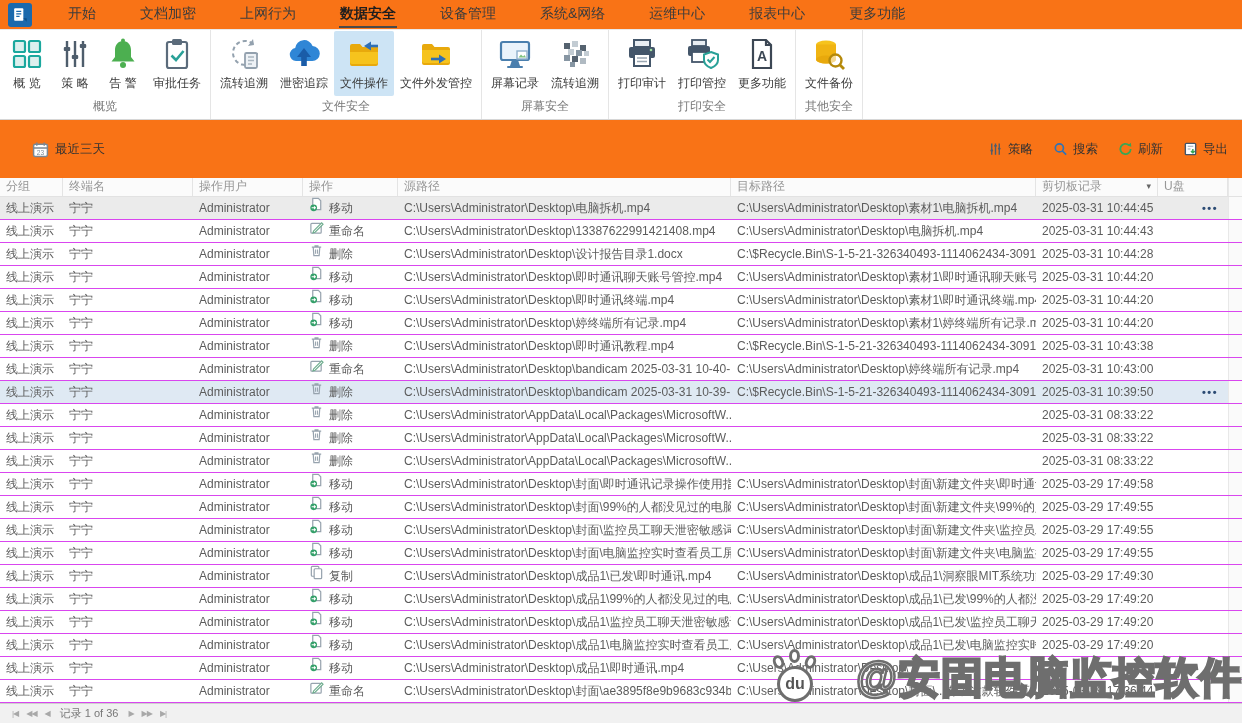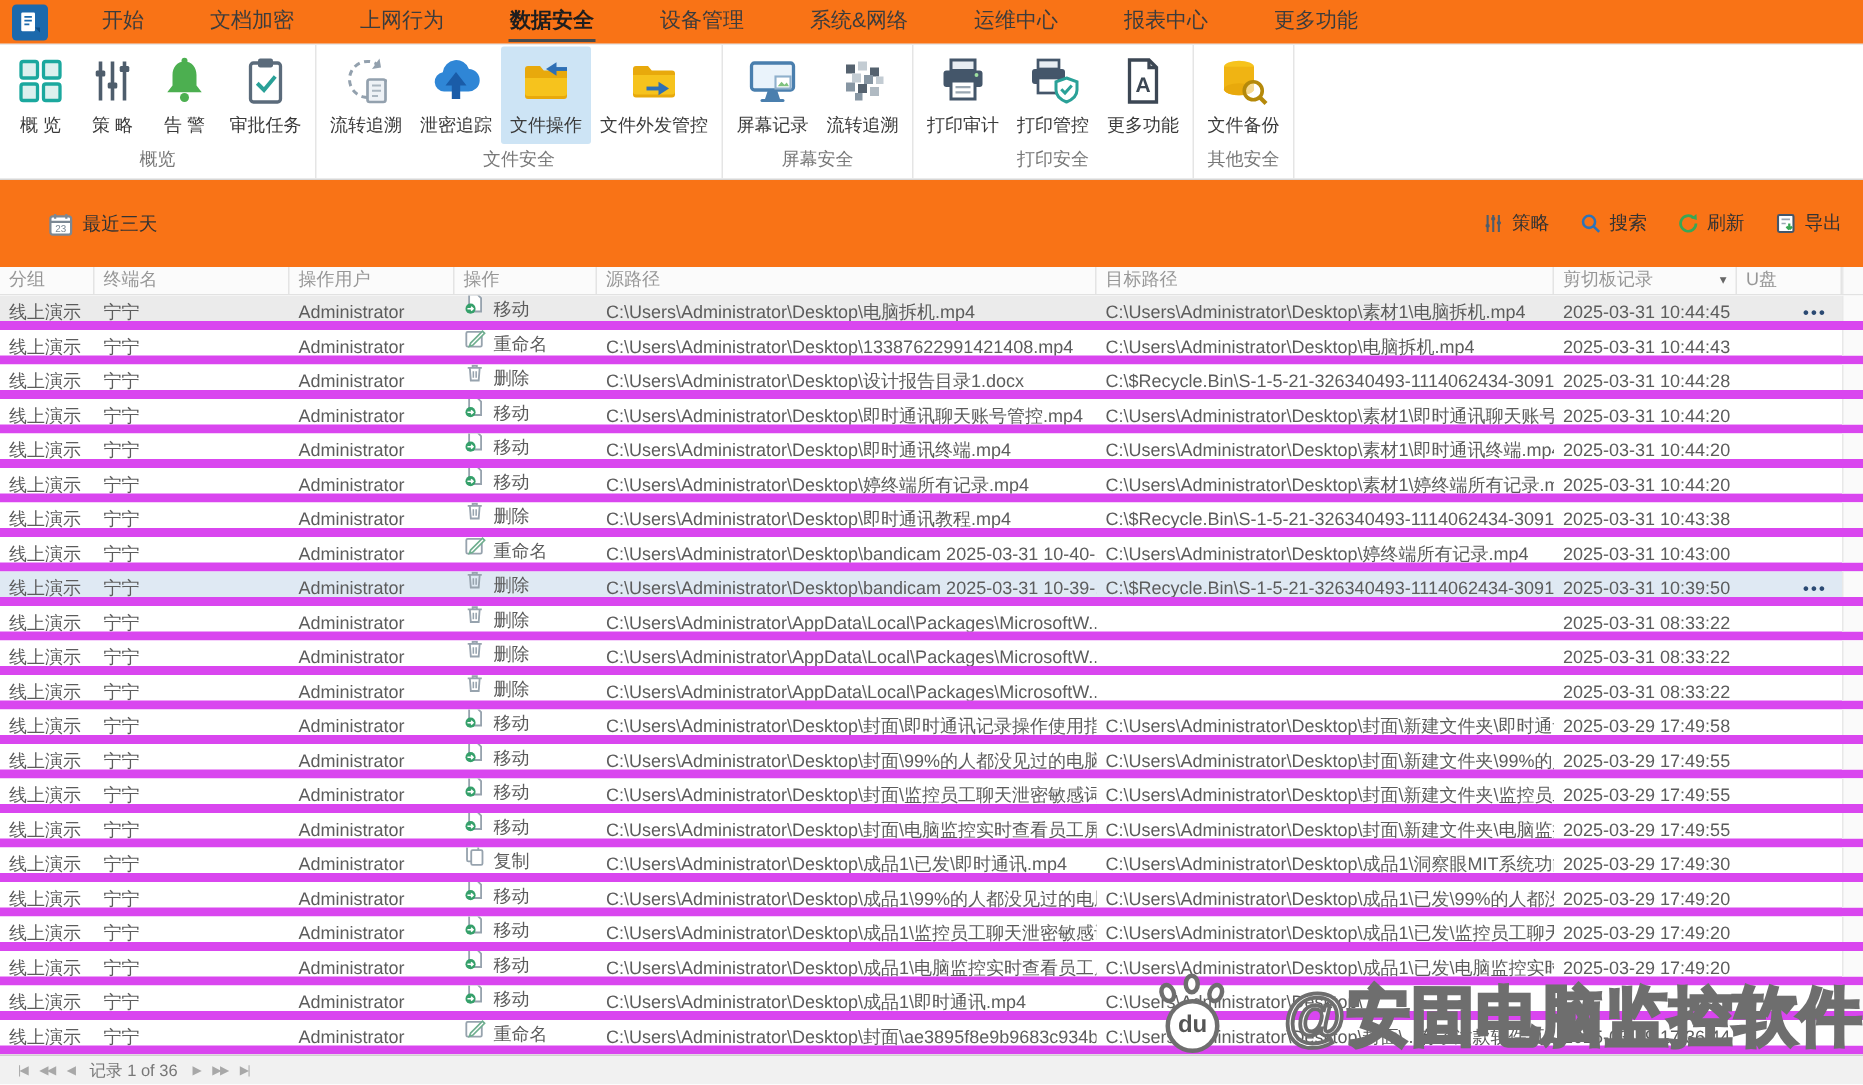--- a/index.html
+++ b/index.html
@@ -36,21 +36,21 @@
   .faction{display:flex;align-items:center;gap:5px;font-size:12.5px;color:#333;cursor:default;}
   .faction svg{width:15px;height:15px;display:block;}
 
   
   .grid-header,.grid-row{display:grid;grid-template-columns:63px 130px 110px 95px 333px 305px 122px 70px 14px;}
   .grid-header{height:19px;background:#fbfbfb;border-bottom:1px solid #e2e2e2;}
   .grid-header .gc{font-size:12px;color:#979797;line-height:17px;border-right:1px solid #e4e4e4;position:relative;}
   .gc{padding:0 4px 0 6px;overflow:hidden;white-space:nowrap;}
   .grid-header .gc .hdr-arrow{position:absolute;right:6px;top:0;font-size:9px;color:#666;}
   .grid-body{height:506px;overflow:hidden;background:#fff;}
-  .grid-row{height:23px;background:#fff;border-bottom:6px solid #d946ef;}
+  .grid-row{height:23px;background:#fff;border-bottom:1px solid #d946ef;}
   .grid-row .gc{font-size:12px;color:#5c5c5c;line-height:22px;}
   .grid-row.hover{background:#ebebeb;}
   .grid-row.selected{background:#dfe9f3;}
   .c-op{display:flex;align-items:center;gap:5px;}
   .c-op svg{width:15px;height:15px;flex:0 0 auto;}
   .c-scroll{background:#fafafa;border-left:1px solid #e8e8e8;border-right:none!important;}
   .c-udisk{text-align:right;}
   .dots{color:#2b4a73;font-size:11px;font-weight:bold;letter-spacing:1.5px;padding-right:6px;}
 
   

